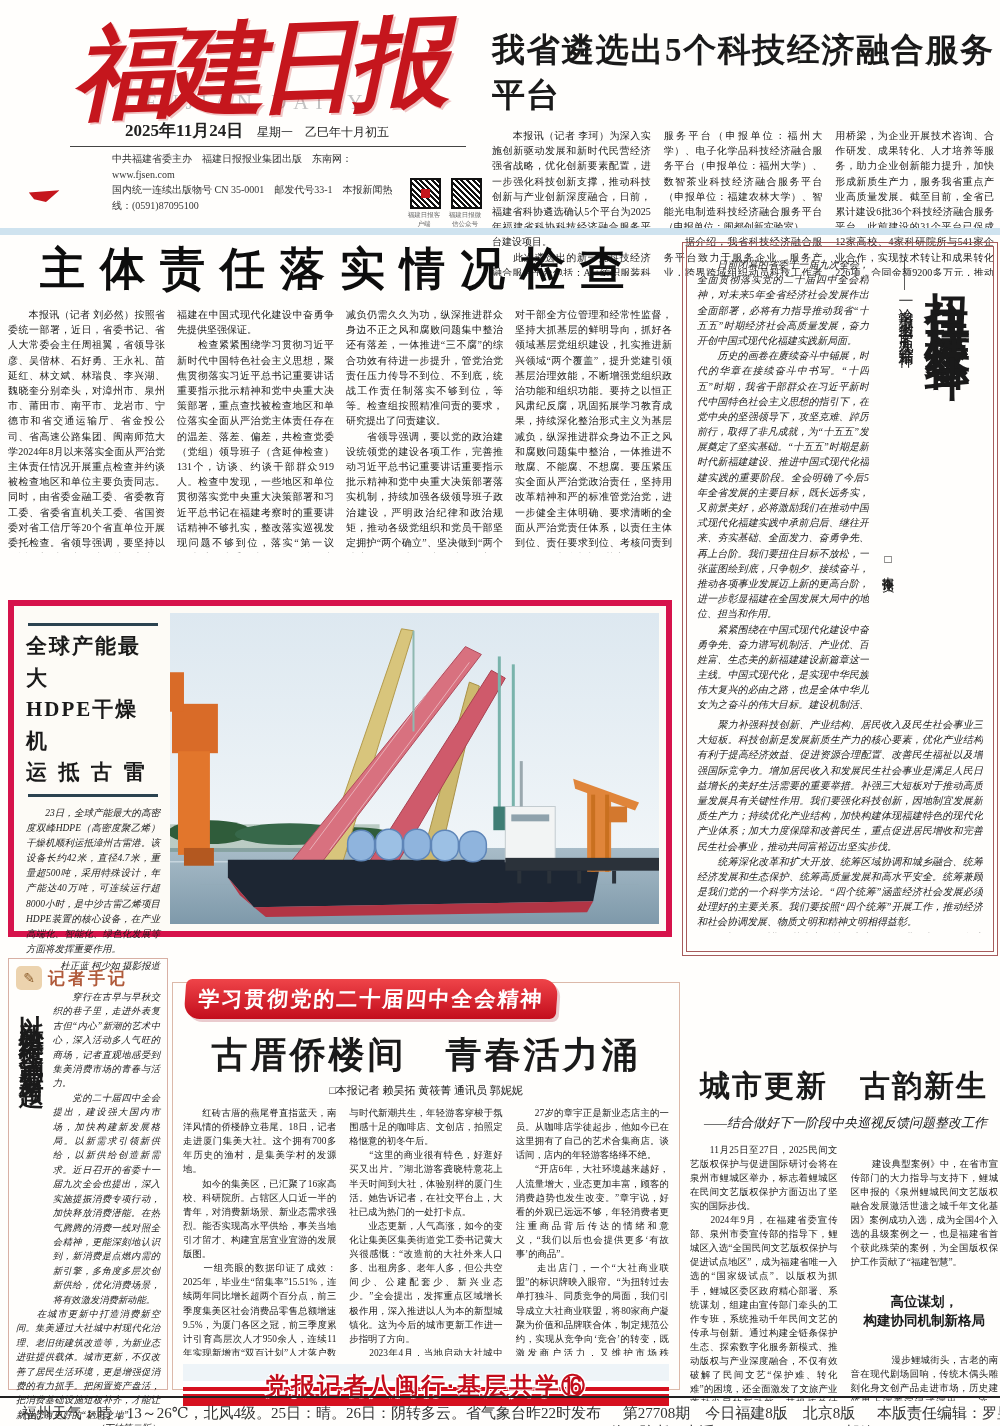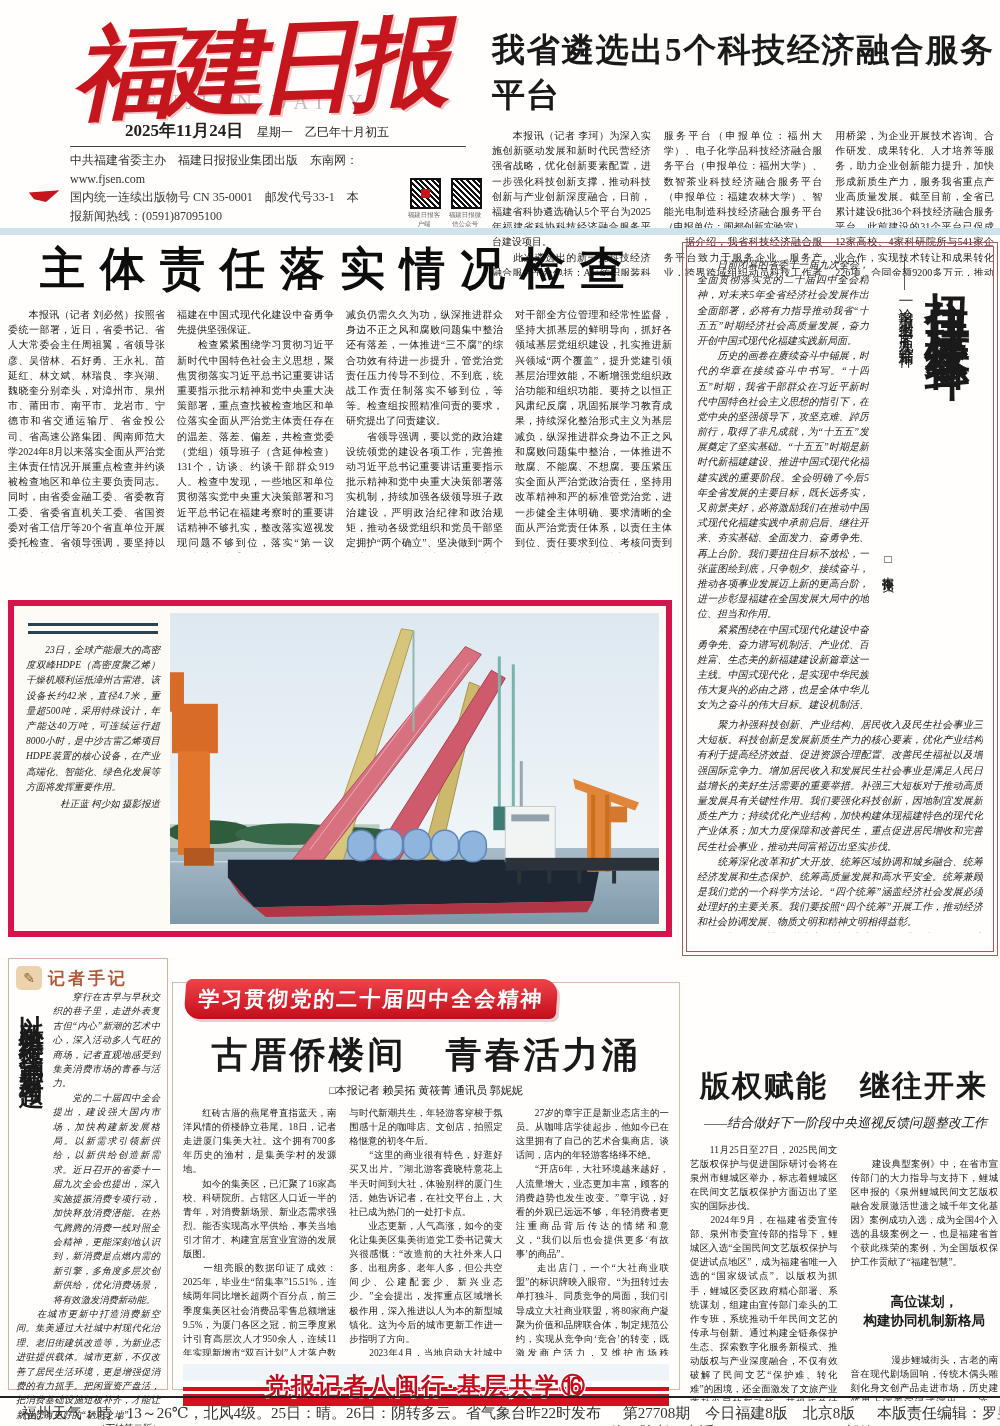--- a/index.html
+++ b/index.html
@@ -12,21 +12,21 @@
   
   #masthead{position:absolute;left:28px;top:18px;width:458px;height:214px;}
   .calligraphy{font-size:100px;line-height:1.02;color:#c5161d;font-weight:bold;font-style:italic;
                text-align:center;letter-spacing:-8px;transform:rotate(-2deg);
                text-shadow:2px 2px 0 rgba(197,22,29,.25);}
   .title-en{margin-top:-30px;text-align:center;color:#c3c3c3;font-size:21px;letter-spacing:7px;}
   .date-row{margin-top:4px;text-align:center;font-size:15px;color:#222;}
   .date-row .dt{font-weight:bold;font-size:17px;}
   .date-row .di{font-size:12px;margin-left:10px;}
   .mast-rule{border-top:1.6px solid #444;margin:4px 20px 4px 42px;}
-  .org-lines{font-size:12px;color:#333;line-height:1.55;margin-left:42px;width:300px;}
+  .org-lines{font-size:10px;color:#333;line-height:1.55;margin-left:84px;width:300px;}
   .swoosh{position:absolute;left:2px;top:168px;width:30px;height:16px;background:#c5161d;
           clip-path:polygon(0 10%,100% 55%,45% 100%,10% 60%);transform:rotate(-18deg);}
   .qr-wrap{position:absolute;right:4px;top:160px;display:flex;gap:10px;}
   .qr{width:27px;height:27px;border:2px solid #111;
       background:repeating-linear-gradient(45deg,#111 0 2px,#fff 2px 4px);position:relative;}
   .qr.red::after{content:"";position:absolute;left:9px;top:9px;width:9px;height:9px;background:#c5161d;}
   .qr-cap{font-size:6.5px;color:#666;text-align:center;margin-top:2px;width:34px;margin-left:-3px;}
 
   
   #top-article{position:absolute;left:492px;top:28px;width:502px;}
@@ -169,20 +169,25 @@
       <div class="col body-sm jt">减负仍需久久为功，纵深推进群众身边不正之风和腐败问题集中整治还有落差，一体推进“三不腐”的综合功效有待进一步提升，管党治党责任压力传导不到位、不到底，统战工作责任制落实不够到位，等等。检查组按照精准问责的要求，研究提出了问责建议。
 　　省领导强调，要以党的政治建设统领党的建设各项工作，完善推动习近平总书记重要讲话重要指示批示精神和党中央重大决策部署落实机制，持续加强各级领导班子政治建设，严明政治纪律和政治规矩，推动各级党组织和党员干部坚定拥护“两个确立”、坚决做到“两个维护”。要坚持不懈加强党的创新理论武装，深入学习贯彻习近平总书记在福建考察时的重要讲话精神，深挖理论和实践“富矿”，打造学习宣传研究习近平新时代中国特色社会主义思想的理论高地、传播高地、实践高地。要全面贯彻落实新时代党的组织路线，加强</div>
       <div class="col body-sm jt">对干部全方位管理和经常性监督，坚持大抓基层的鲜明导向，抓好各领域基层党组织建设，扎实推进新兴领域“两个覆盖”，提升党建引领基层治理效能，不断增强党组织政治功能和组织功能。要持之以恒正风肃纪反腐，巩固拓展学习教育成果，持续深化整治形式主义为基层减负，纵深推进群众身边不正之风和腐败问题集中整治，一体推进不敢腐、不能腐、不想腐。要压紧压实全面从严治党政治责任，坚持用改革精神和严的标准管党治党，进一步健全主体明确、要求清晰的全面从严治党责任体系，以责任主体到位、责任要求到位、考核问责到位推动管党治党责任落实到位。
 　　省领导要求，要扎实做好检查“后半篇文章”，对照检查发现问题从严从实抓好整改，结合做好下一阶段中央巡视反馈问题整改工作，补齐短板弱项，完善制度机制，切实把整改成效转化为推动发展的强大动力。</div>
     </div>
   </div>
 
   <div id="photo-box">
     <div class="story-left">
       <div class="p-rule"></div>
+      <div class="p-title">
+        <div>全球产能最大</div>
+        <div>HDPE干燥机</div>
+        <div class="wide">运抵古雷</div>
+      </div>
       <div class="p-rule"></div>
       <div class="p-cap ital jt">　　23日，全球产能最大的高密度双峰HDPE（高密度聚乙烯）干燥机顺利运抵漳州古雷港。该设备长约42米，直径4.7米，重量超500吨，采用特殊设计，年产能达40万吨，可连续运行超8000小时，是中沙古雷乙烯项目HDPE装置的核心设备，在产业高端化、智能化、绿色化发展等方面将发挥重要作用。</div>
       <div class="p-credit ital">杜正蓝 柯少如 摄影报道</div>
     </div>
     <div class="story-photo">
       <svg viewBox="0 0 490 315" preserveAspectRatio="none">
         <defs>
           <linearGradient id="skyg" x1="0" y1="0" x2="0" y2="1">
             <stop offset="0" stop-color="#dde8f0"></stop>
               <stop offset="1" stop-color="#f0f5f8"></stop>
@@ -307,21 +312,21 @@
         
       </div>
     </div>
     <div class="feat-banner">
       <span>党报记者八闽行·基层共学⑯</span>
     </div>
   </div>
 
 
   <div id="copyright">
-    <div class="cp-h">版权赋能　继往开来</div>
+    <div class="cp-h">城市更新　古韵新生</div>
     <div class="cp-sub ital">——结合做好下一阶段中央巡视反馈问题整改工作</div>
     <div class="cols2">
       <div class="col jt">　　11月25日至27日，2025民间文艺版权保护与促进国际研讨会将在泉州市鲤城区举办，标志着鲤城区在民间文艺版权保护方面迈出了坚实的国际步伐。
 　　2024年9月，在福建省委宣传部、泉州市委宣传部的指导下，鲤城区入选“全国民间文艺版权保护与促进试点地区”，成为福建省唯一入选的“国家级试点”。以版权为抓手，鲤城区委区政府精心部署、系统谋划，组建由宣传部门牵头的工作专班，系统推动千年民间文艺的传承与创新。通过构建全链条保护生态、探索数字化服务新模式、推动版权与产业深度融合，不仅有效破解了民间文艺“保护难、转化难”的困境，还全面激发了文旅产业蓬勃发展的新动能。其提炼总结的“鲤城经验”，正让世遗之城的文化基因在新时代焕发出夺目光彩。
 　　今年7月31日，在第九届中国网络版权保护与发展大会主论坛上，由国家版权局发布的《第二批版权强国</div>
       <div class="col jt">
         <span class="jt">建设典型案例》中，在省市宣传部门的大力指导与支持下，鲤城区申报的《泉州鲤城民间文艺版权融合发展激活世遗之城千年文化基因》案例成功入选，成为全国4个入选的县级案例之一，也是福建省首个获此殊荣的案例，为全国版权保护工作贡献了“福建智慧”。</span>
         <div class="cp-subhead">高位谋划，
 构建协同机制新格局</div>
         <span class="jt">　　漫步鲤城街头，古老的南音在现代剧场回响，传统木偶头雕刻化身文创产品走进市场，历史建筑里上演着沉浸式演出——这一切，源于鲤城区对民间文艺版权资源的高位谋划与系统保护。坐拥泉州古城核心区，鲤城区在文化长河中沉淀出众多珍贵的民间文艺瑰宝，积累了大量珍贵的民间文艺作品，民间文学、传统曲艺、传统技艺等多元艺术瑰宝俯拾皆是。</span>

